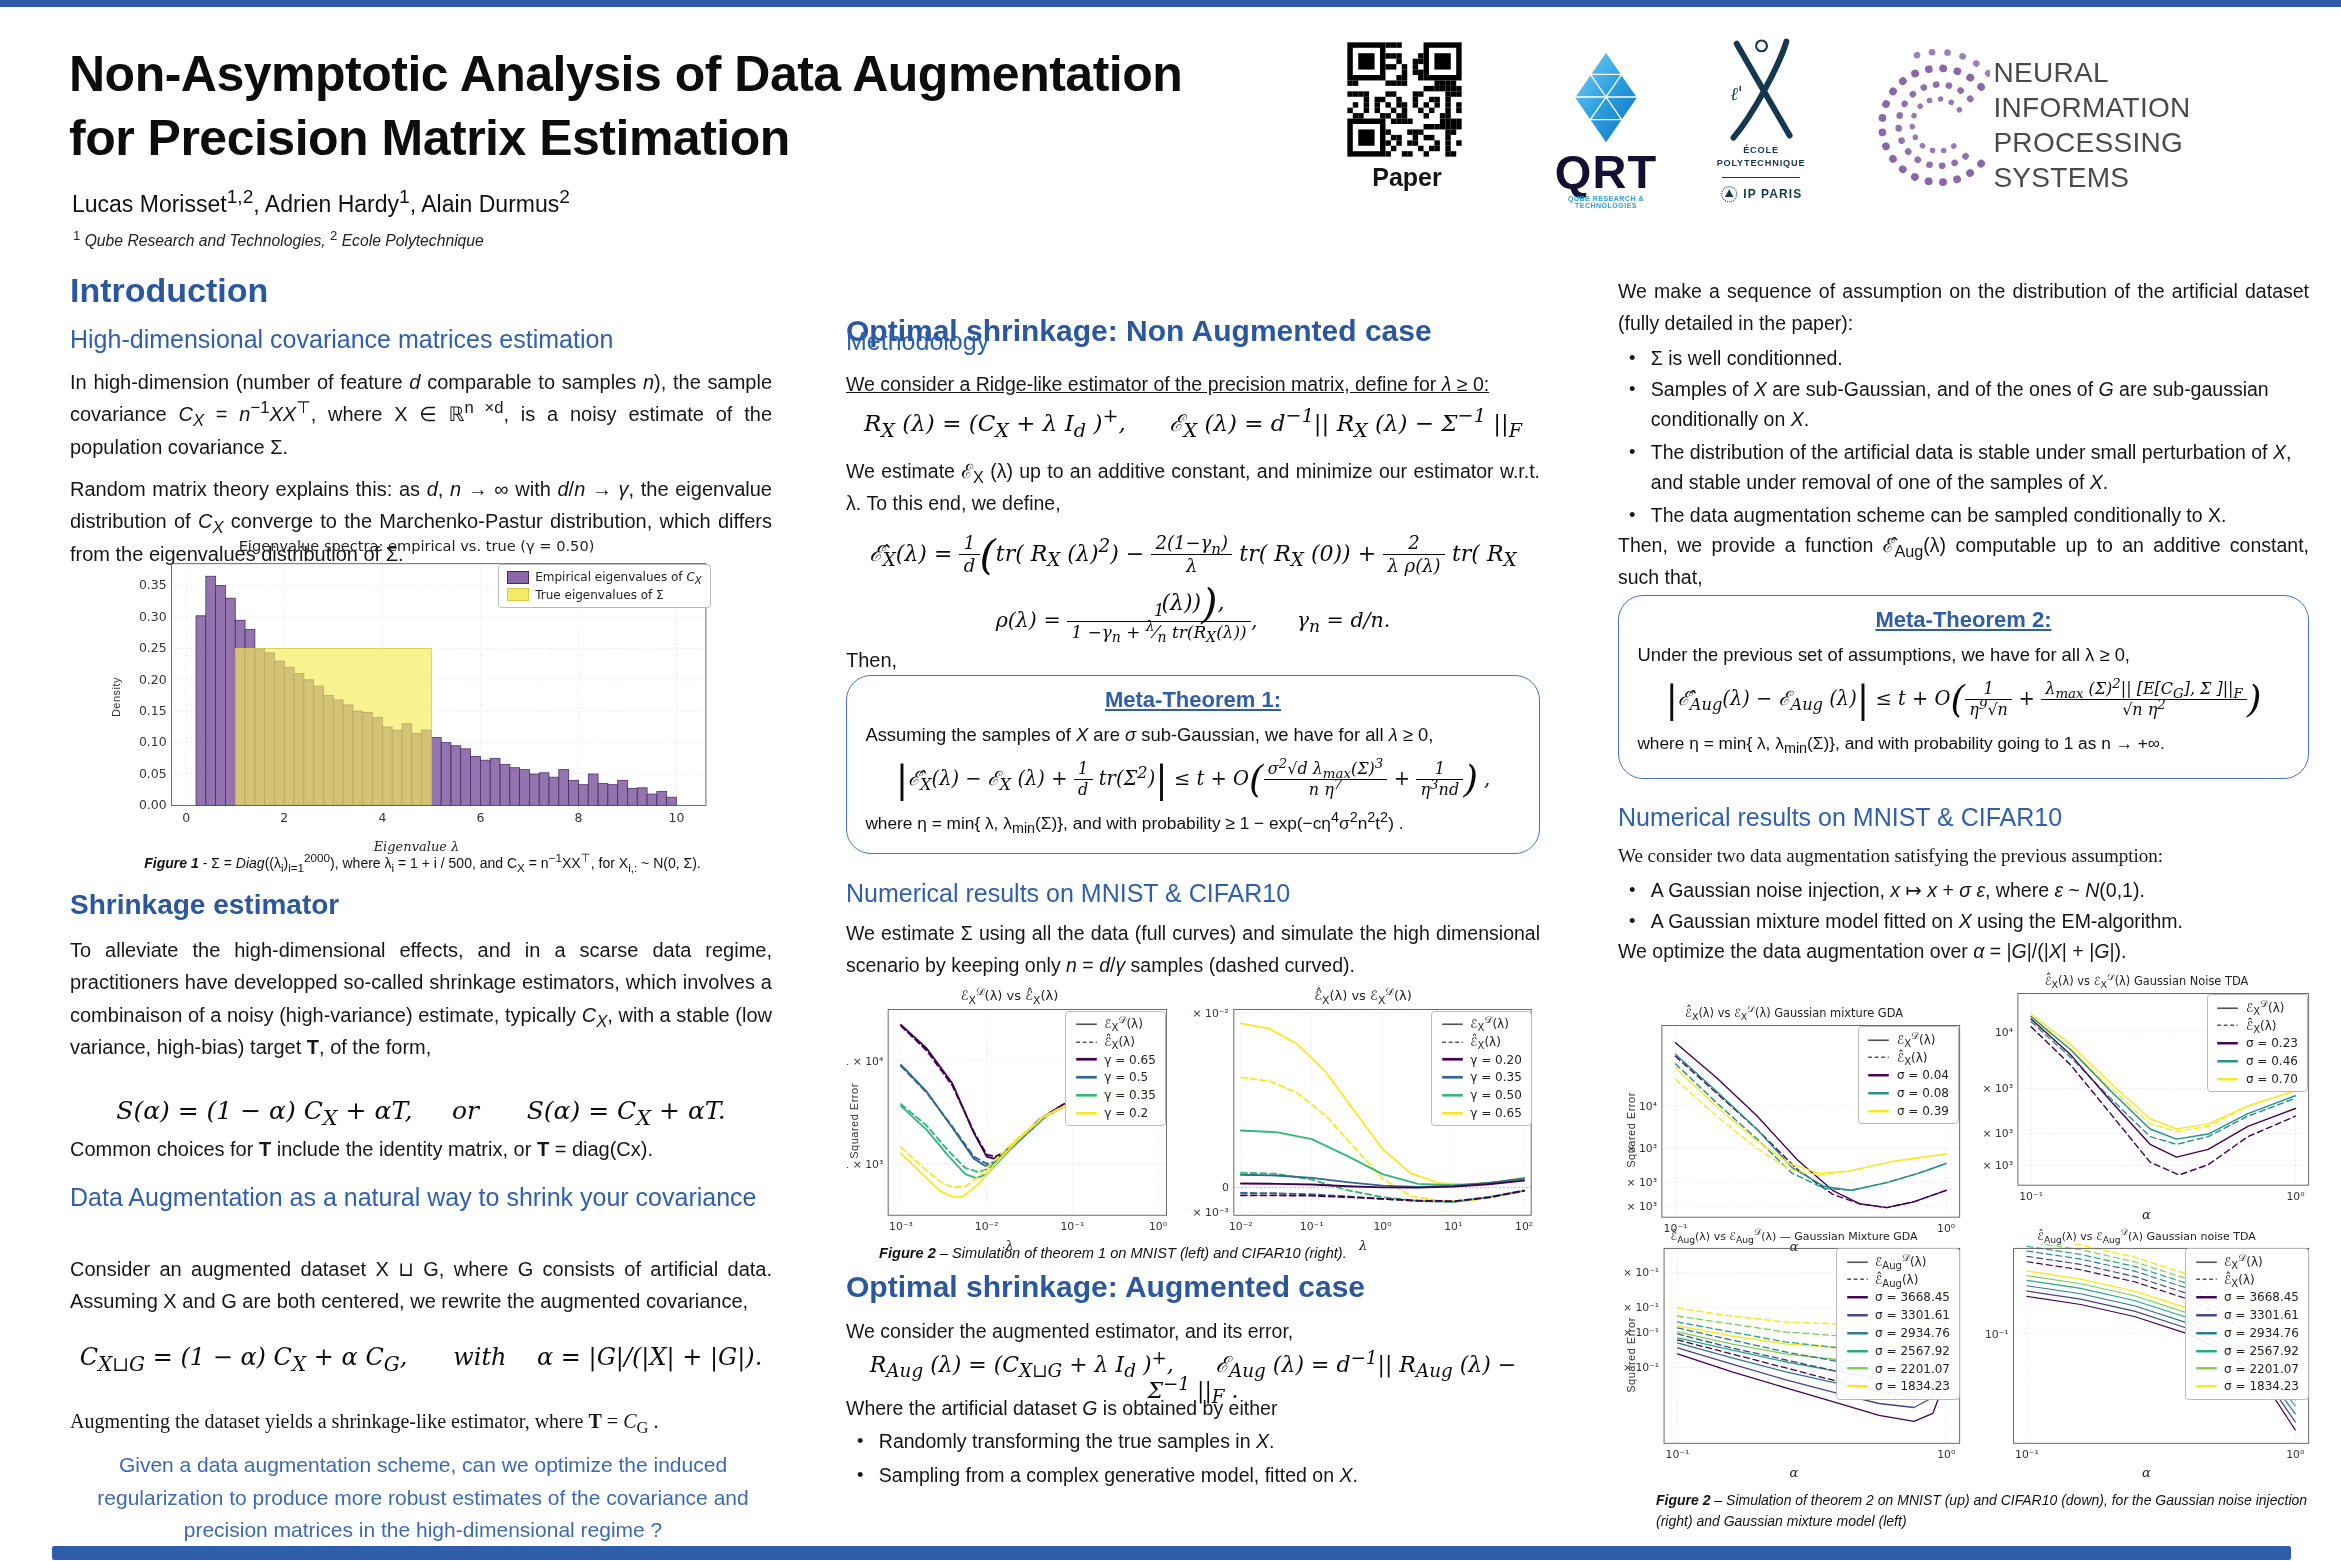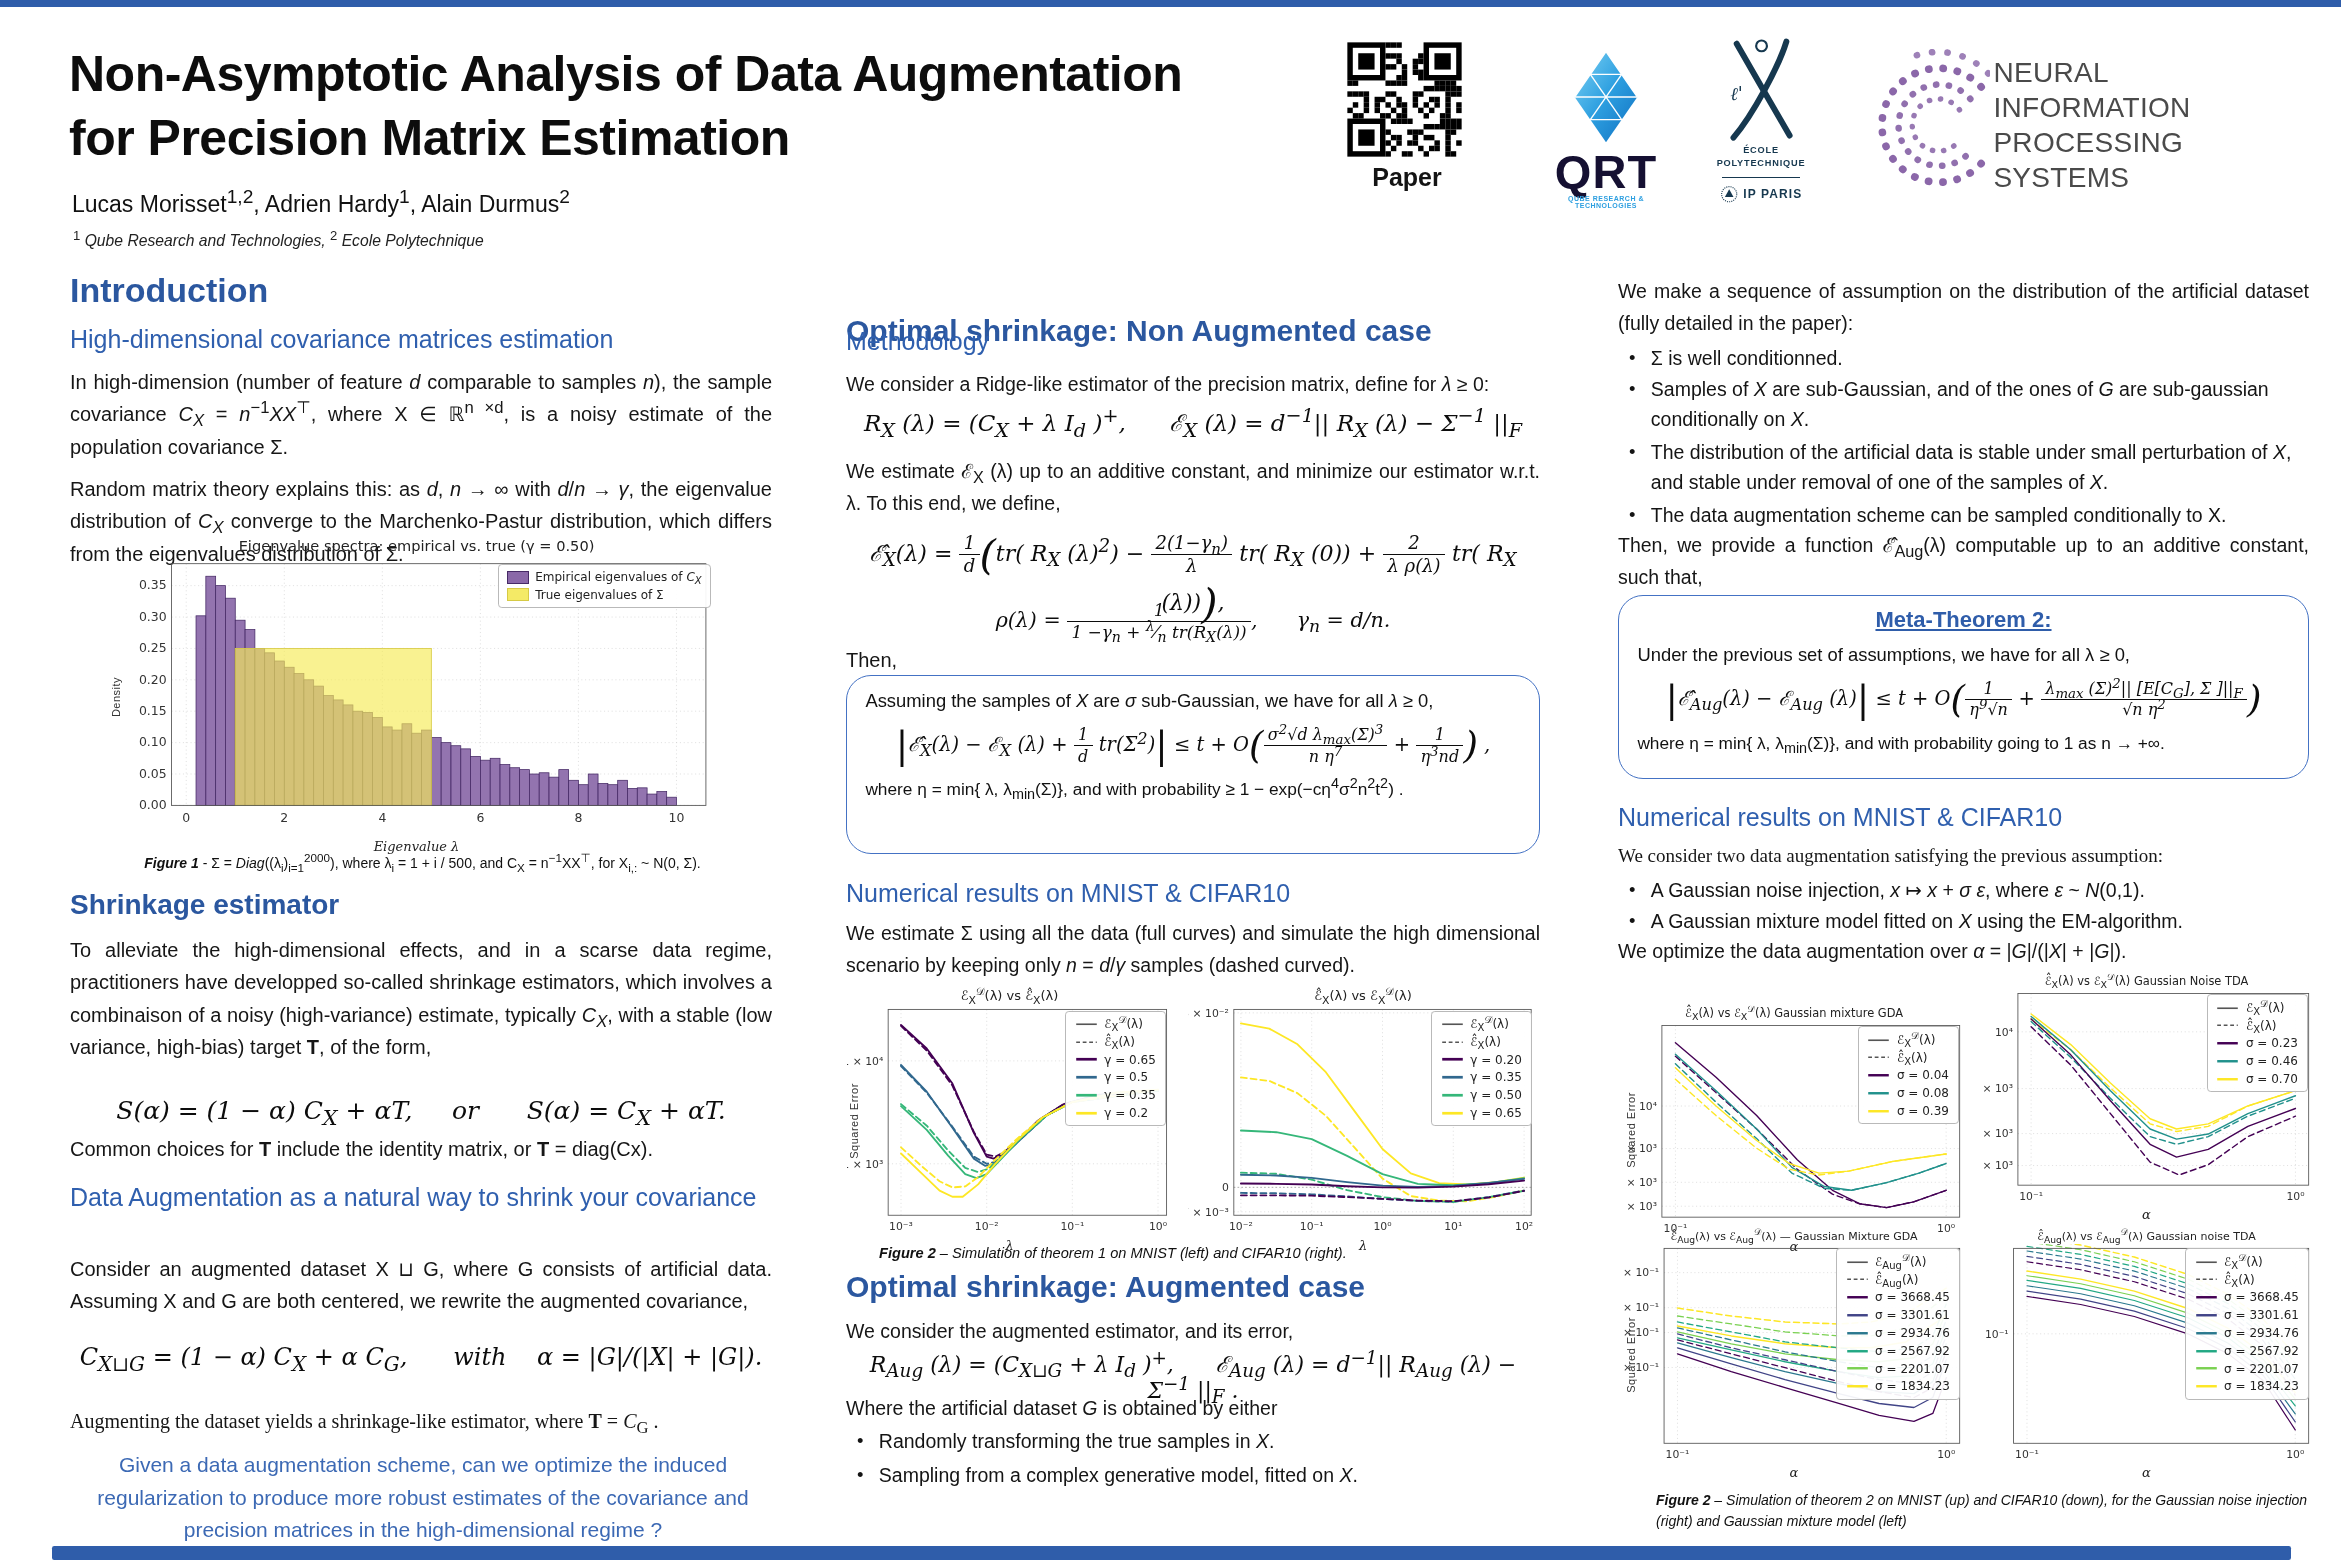--- a/index.html
+++ b/index.html
@@ -371,27 +371,28 @@
 <div class="abs formula" style="left:70px;top:1096px;width:702px;font-size:25px;">S(α) = (1 − α) C<sub>X</sub> + αT, &nbsp;&nbsp;&nbsp; or &nbsp;&nbsp;&nbsp;&nbsp; S(α) = C<sub>X</sub> + αT.</div>
 <div class="abs p" style="left:70px;top:1133px;width:702px;">Common choices for <b>T</b> include the identity matrix, or <b>T</b> =  diag(Cx).</div>
 <div class="abs h2" style="left:70px;top:1181px;width:702px;">Data Augmentation as a natural way to shrink your covariance</div>
 <div class="abs p" style="left:70px;top:1253px;width:702px;">Consider an augmented dataset X ⊔ G, where G consists of artificial data. Assuming X and G are both centered, we rewrite the augmented covariance,</div>
 <div class="abs formula" style="left:70px;top:1343px;width:702px;font-size:24px;">C<sub>X⊔G</sub> =  (1 − α) C<sub>X</sub> + α C<sub>G</sub>, &nbsp;&nbsp;&nbsp;&nbsp; with &nbsp;&nbsp; α = |G|/(|X| + |G|).</div>
 <div class="abs p" style="left:70px;top:1405px;width:702px;font-family:Liberation Serif, serif;">Augmenting the dataset yields a shrinkage-like estimator, where <b>T</b> = <i>C</i><sub>G</sub> .</div>
 <div class="abs question" style="left:87px;top:1449px;width:672px;">Given a data augmentation scheme, can we optimize the induced regularization to produce more robust estimates of the covariance and precision matrices in the high-dimensional regime ?</div>
 
 <div class="abs h1" style="left:846px;top:278px;font-size:30px;margin-top:36px;">Optimal shrinkage: Non Augmented case</div>
 <div class="abs h2" style="left:846px;top:325px;">Methodology</div>
-<div class="abs p" style="left:846px;top:369px;width:694px;font-size:19.5px;">We consider a Ridge-like estimator of the precision matrix, define for <i>λ</i> ≥ 0:</div>
+<div class="abs p" style="left:846px;top:369px;width:694px;font-size:19.5px;text-decoration:underline;">We consider a Ridge-like estimator of the precision matrix, define for <i>λ</i> ≥ 0:</div>
 <div class="abs formula" style="left:846px;top:406px;width:694px;font-size:23px;">R<sub>X</sub> (λ) =  (C<sub>X</sub> + λ I<sub>d</sub> )<sup>+</sup>, &nbsp;&nbsp;&nbsp;&nbsp; ℰ<sub>X</sub> (λ) = d<sup>−1</sup>|| R<sub>X</sub> (λ)  − Σ<sup>−1</sup> ||<sub>F</sub></div>
 <div class="abs p" style="left:846px;top:456px;width:694px;font-size:19.5px;">We estimate  ℰ<sub>X</sub> (λ) up to an additive constant, and minimize our estimator w.r.t. λ. To this end, we define,</div>
 <div class="abs formula" style="left:846px;top:530px;width:694px;font-size:22px;">ℰ̂<sub>X</sub>(λ) = <span class="frac"><span class="n">1</span><span class="d">d</span></span><span class="bigp">(</span>tr( R<sub>X</sub> (λ)<sup>2</sup>) − <span class="frac"><span class="n">2(1−γ<sub>n</sub>)</span><span class="d">λ</span></span> tr( R<sub>X</sub> (0)) + <span class="frac"><span class="n">2</span><span class="d">λ ρ(λ)</span></span> tr( R<sub>X</sub> (λ))<span class="bigp">)</span>,</div>
 <div class="abs formula" style="left:846px;top:601px;width:694px;font-size:20.6px;">ρ(λ) = <span class="frac"><span class="n">1</span><span class="d">1 −γ<sub>n</sub> + <sup>λ</sup>⁄<sub>n</sub> tr(R<sub>X</sub>(λ))</span></span>, &nbsp;&nbsp;&nbsp;&nbsp; γ<sub>n</sub> = d/n.</div>
 <div class="abs p" style="left:846px;top:644px;width:217px;">Then,</div>
 <div class="abs mbox" style="left:846px;top:675px;width:694px;height:179px;">
+  <div class="mtitle">Meta-Theorem 1:</div>
   <div class="mtext">Assuming the samples of <i>X</i> are <i>σ</i> sub-Gaussian, we have for all <i>λ</i> ≥ 0,</div>
   <div class="mformula formula" style="font-size:19.5px;"><span class="bigp">|</span>ℰ̂<sub>X</sub>(λ) − ℰ<sub>X</sub> (λ) + <span class="frac"><span class="n">1</span><span class="d">d</span></span> tr(Σ<sup>2</sup>)<span class="bigp">|</span> ≤ t + O<span class="bigp">(</span><span class="frac"><span class="n">σ<sup>2</sup>√d λ<sub>max</sub>(Σ)<sup>3</sup></span><span class="d">n η<sup>7</sup></span></span> + <span class="frac"><span class="n">1</span><span class="d">η<sup>3</sup>nd</span></span><span class="bigp">)</span> ,</div>
   <div class="mtext" style="font-size:17.3px;">where η = min{ λ, λ<sub>min</sub>(Σ)}, and with probability ≥ 1  − exp(−cη<sup>4</sup>σ<sup>2</sup>n<sup>2</sup>t<sup>2</sup>) .</div>
 </div>
 <div class="abs h2" style="left:846px;top:877px;">Numerical results on MNIST &amp; CIFAR10</div>
 <div class="abs p" style="left:846px;top:918px;width:694px;font-size:19.5px;">We estimate Σ using all the data (full curves) and simulate the high dimensional scenario by keeping only <i>n</i> = <i>d</i>/<i>γ</i> samples (dashed curved).</div>
 <div class="chart" style="left:847px;top:988px;">
     <div class="ctitle" style="width:325px;font-size:13px">ℰ<sub>X</sub><sup>𝒟</sup>(λ) vs ℰ̂<sub>X</sub>(λ)</div>
     <div class="cplot" style="width:325px;height:234px"><svg width="325" height="234" viewBox="0 0 600 432">
         <line class="grid" x1="99.7" y1="10" x2="99.7" y2="390"></line>

